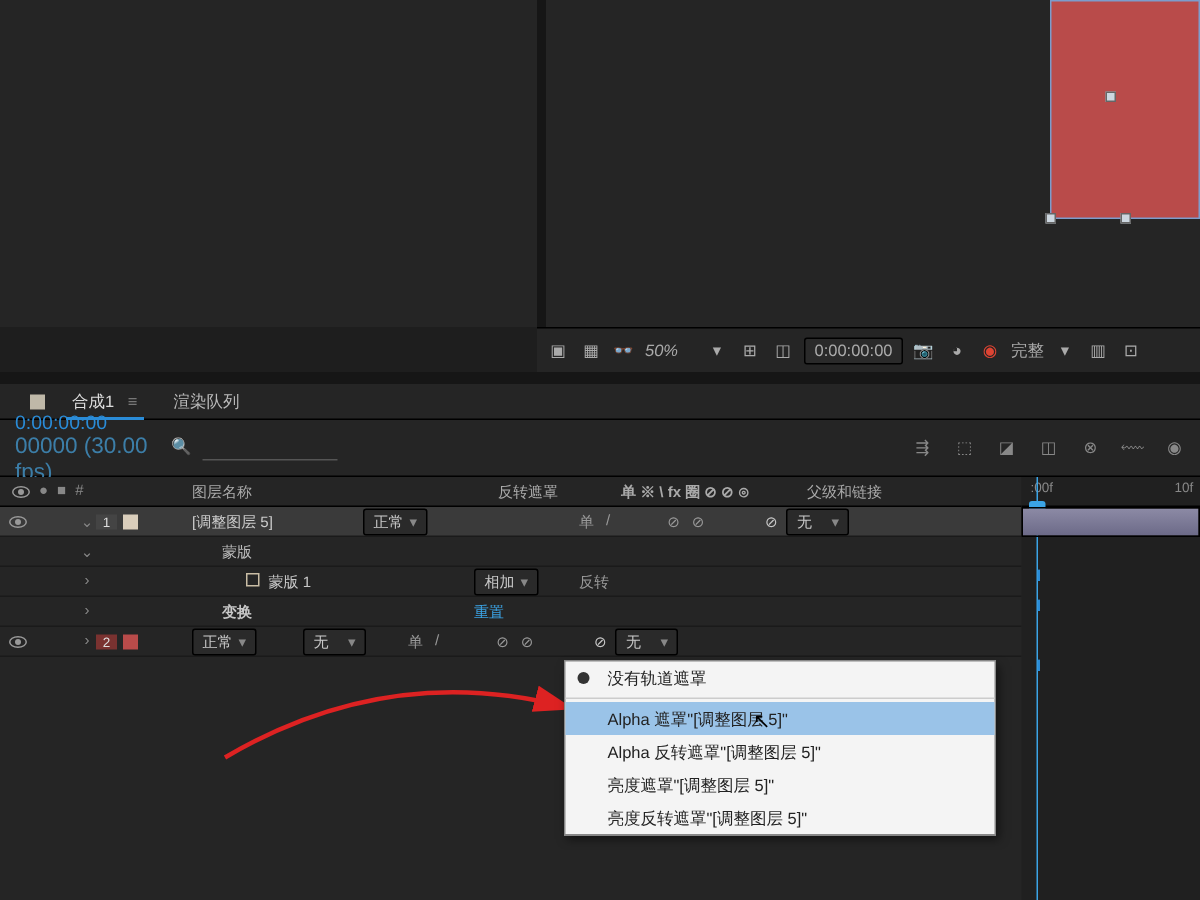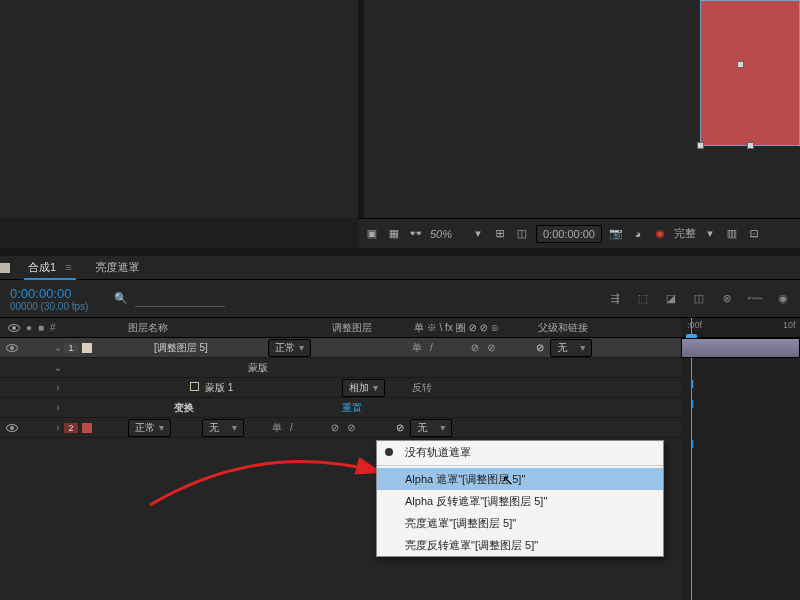--- a/index.html
+++ b/index.html
@@ -11,56 +11,56 @@
   .red-square .handle { position: absolute; width: 7px; height: 7px; background: #cdd7e0; border: 1px solid #666; }
 
   .preview-bar { position: absolute; top: 218px; left: 358px; right: 0; height: 30px; background: #252525; border-top: 1px solid #000; display: flex; align-items: center; padding: 0 6px; gap: 6px; color: #aaa; font-size: 11px; }
   .preview-bar .icon { width: 16px; height: 14px; display: inline-flex; align-items: center; justify-content: center; color: #aaa; }
   .preview-bar .zoom { width: 34px; font-style: italic; }
   .preview-bar .tc { background: #2a2a2a; padding: 2px 6px; border: 1px solid #000; border-radius: 2px; }
 
   .panel-top { position: absolute; top: 248px; left: 0; right: 0; height: 8px; background: #161616; }
 
   .timeline { position: absolute; top: 256px; left: 0; width: 800px; height: 344px; background: #252525; }
-  .tabs { height: 24px; display: flex; align-items: center; border-bottom: 1px solid #000; padding-left: 0; gap: 0; }
+  .tabs { height: 24px; display: flex; align-items: center; border-bottom: 1px solid #000; padding-left: 20px; gap: 0; }
   .tab { padding: 4px 12px; color: #bbb; position: relative; }
   .tab.active { color: #ddd; }
   .tab.active::after { content: ""; position: absolute; left: 8px; right: 8px; bottom: -1px; height: 2px; background: #2a8cd8; }
   .tab-close { margin-left: 6px; color: #777; }
 
   .tl-head { display: flex; align-items: center; height: 38px; border-bottom: 1px solid #000; }
   .timecode { width: 108px; padding-left: 10px; }
   .timecode .tc-main { color: #2a8cd8; font-size: 13px; }
-  .timecode .tc-sub { color: #3c7ea8; font-size: 10px; }
+  .timecode .tc-sub { color: #3c7ea8; font-size: 15px; }
   .search { flex: 0 0 auto; margin-left: 6px; }
   .search input { background: transparent; border: none; border-bottom: 1px solid #555; color: #ccc; width: 90px; padding: 2px 4px; font-size: 11px; }
   .search-icon { color: #888; margin-right: 4px; }
   .head-icons { margin-left: auto; display: flex; gap: 10px; padding-right: 8px; color: #888; }
   .head-icons .ic { width: 18px; height: 18px; display: inline-flex; align-items: center; justify-content: center; }
 
   .tl-body { display: flex; height: 282px; }
   .col-left { width: 681px; display: flex; flex-direction: column; }
   .col-right { width: 119px; background: #202020; position: relative; }
 
   .col-header { display: flex; height: 20px; background: #252525; border-bottom: 1px solid #000; align-items: center; font-size: 10px; color: #aaa; }
   .ch-a { width: 128px; padding-left: 8px; display:flex; align-items:center; gap:6px; }
   .ch-b { width: 142px; }
   .ch-c { width: 62px; }
   .ch-d { width: 82px; }
-  .ch-e { width: 124px; }
+  .ch-e { width: 124px; font-weight: bold; }
   .ch-f { width: 143px; }
 
   .row { display: flex; height: 20px; align-items: center; border-bottom: 1px solid #1a1a1a; font-size: 10px; }
   .row .cell-a { width: 128px; display: flex; align-items: center; }
   .row .vis { width: 52px; display: flex; gap: 4px; padding-left: 6px; }
   .row .expand { width: 12px; text-align: center; color: #888; }
   .row .num { width: 14px; background: #444; color: #ddd; text-align: center; margin-right: 4px; font-size: 9px; }
   .row .swatch { width: 10px; height: 10px; margin-right: 6px; }
   .row .name { flex: 1; color: #ccc; }
-  .row .cell-b { width: 114px; margin-left: 26px; }
+  .row .cell-b { width: 114px; }
   .row .cell-c { width: 62px; display:flex; align-items:center; gap:4px;text-align:right; }
   .row .cell-d { width: 82px; display:flex; align-items:center; gap:4px;padding-left:12px; }
   .row .cell-e { width: 124px; display:flex; align-items:center; gap:8px; color:#999; }
   .row .cell-f { width: 143px; display:flex; align-items:center; gap:6px; }
   .row.selected { background: #3a3a3a; }
   .dd { background: #2a2a2a; border: 1px solid #000; padding: 1px 6px; border-radius: 2px; min-width: 42px; display:inline-flex; align-items:center; gap:4px; }
   .dd .car { margin-left: auto; color:#888; }
   .link { color: #3ba4e6; }
   .indent { padding-left: 60px; color:#bbb; }
 
@@ -116,21 +116,21 @@
 <div class="panel-top"></div>
 
 <div class="timeline">
   <div class="tabs">
     <span style="width:10px;height:10px;background:#bfb8a8;margin-right:6px;"></span>
     <div class="tab active">
       <span>合成1</span>
       <span class="tab-close">≡</span>
     </div>
     <div class="tab">
-      <span>亮度遮罩</span>
+      <span>渲染队列</span>
     </div>
   </div>
 
   <div class="tl-head">
     <div class="timecode">
       <div class="tc-main">0:00:00:00</div>
       <div class="tc-sub">00000 (30.00 fps)</div>
     </div>
     <div class="search">
       <span class="search-icon">🔍</span>
@@ -151,21 +151,21 @@
     <div class="col-left">
       <div class="col-header">
         <div class="ch-a">
             <span class="eye"></span>
             <span style="color:#888">●</span>
             <span style="color:#888">■</span>
             <span style="color:#888">#</span>
           </div>
         <div class="ch-b">图层名称</div>
         <div class="ch-c"></div>
-        <div class="ch-d">调整图层</div>
+        <div class="ch-d">反转遮罩</div>
         <div class="ch-e">单 ※ \ fx 圈 ⊘ ⊘ ⊙</div>
         <div class="ch-f">父级和链接</div>
       </div>
 
       <div class="row selected">
         <div class="cell-a">
           <div class="vis">
               <span class="eye"></span>
             </div>
           <span class="expand">⌄</span>
@@ -193,21 +193,21 @@
               <span class="car">▾</span>
             </span>
           </div>
       </div>
 
       <div class="row">
         <div class="cell-a">
             <div class="vis"></div>
             <span class="expand">⌄</span>
           </div>
-        <div class="cell-b indent" style="padding-left:20px;text-align:right;">蒙版</div>
+        <div class="cell-b indent" style="padding-left:20px;">蒙版</div>
         <div class="cell-c"></div>
           <div class="cell-d"></div>
           <div class="cell-e"></div>
           <div class="cell-f"></div>
       </div>
       <div class="row">
         <div class="cell-a">
             <div class="vis"></div>
             <span class="expand">›</span>
           </div>

